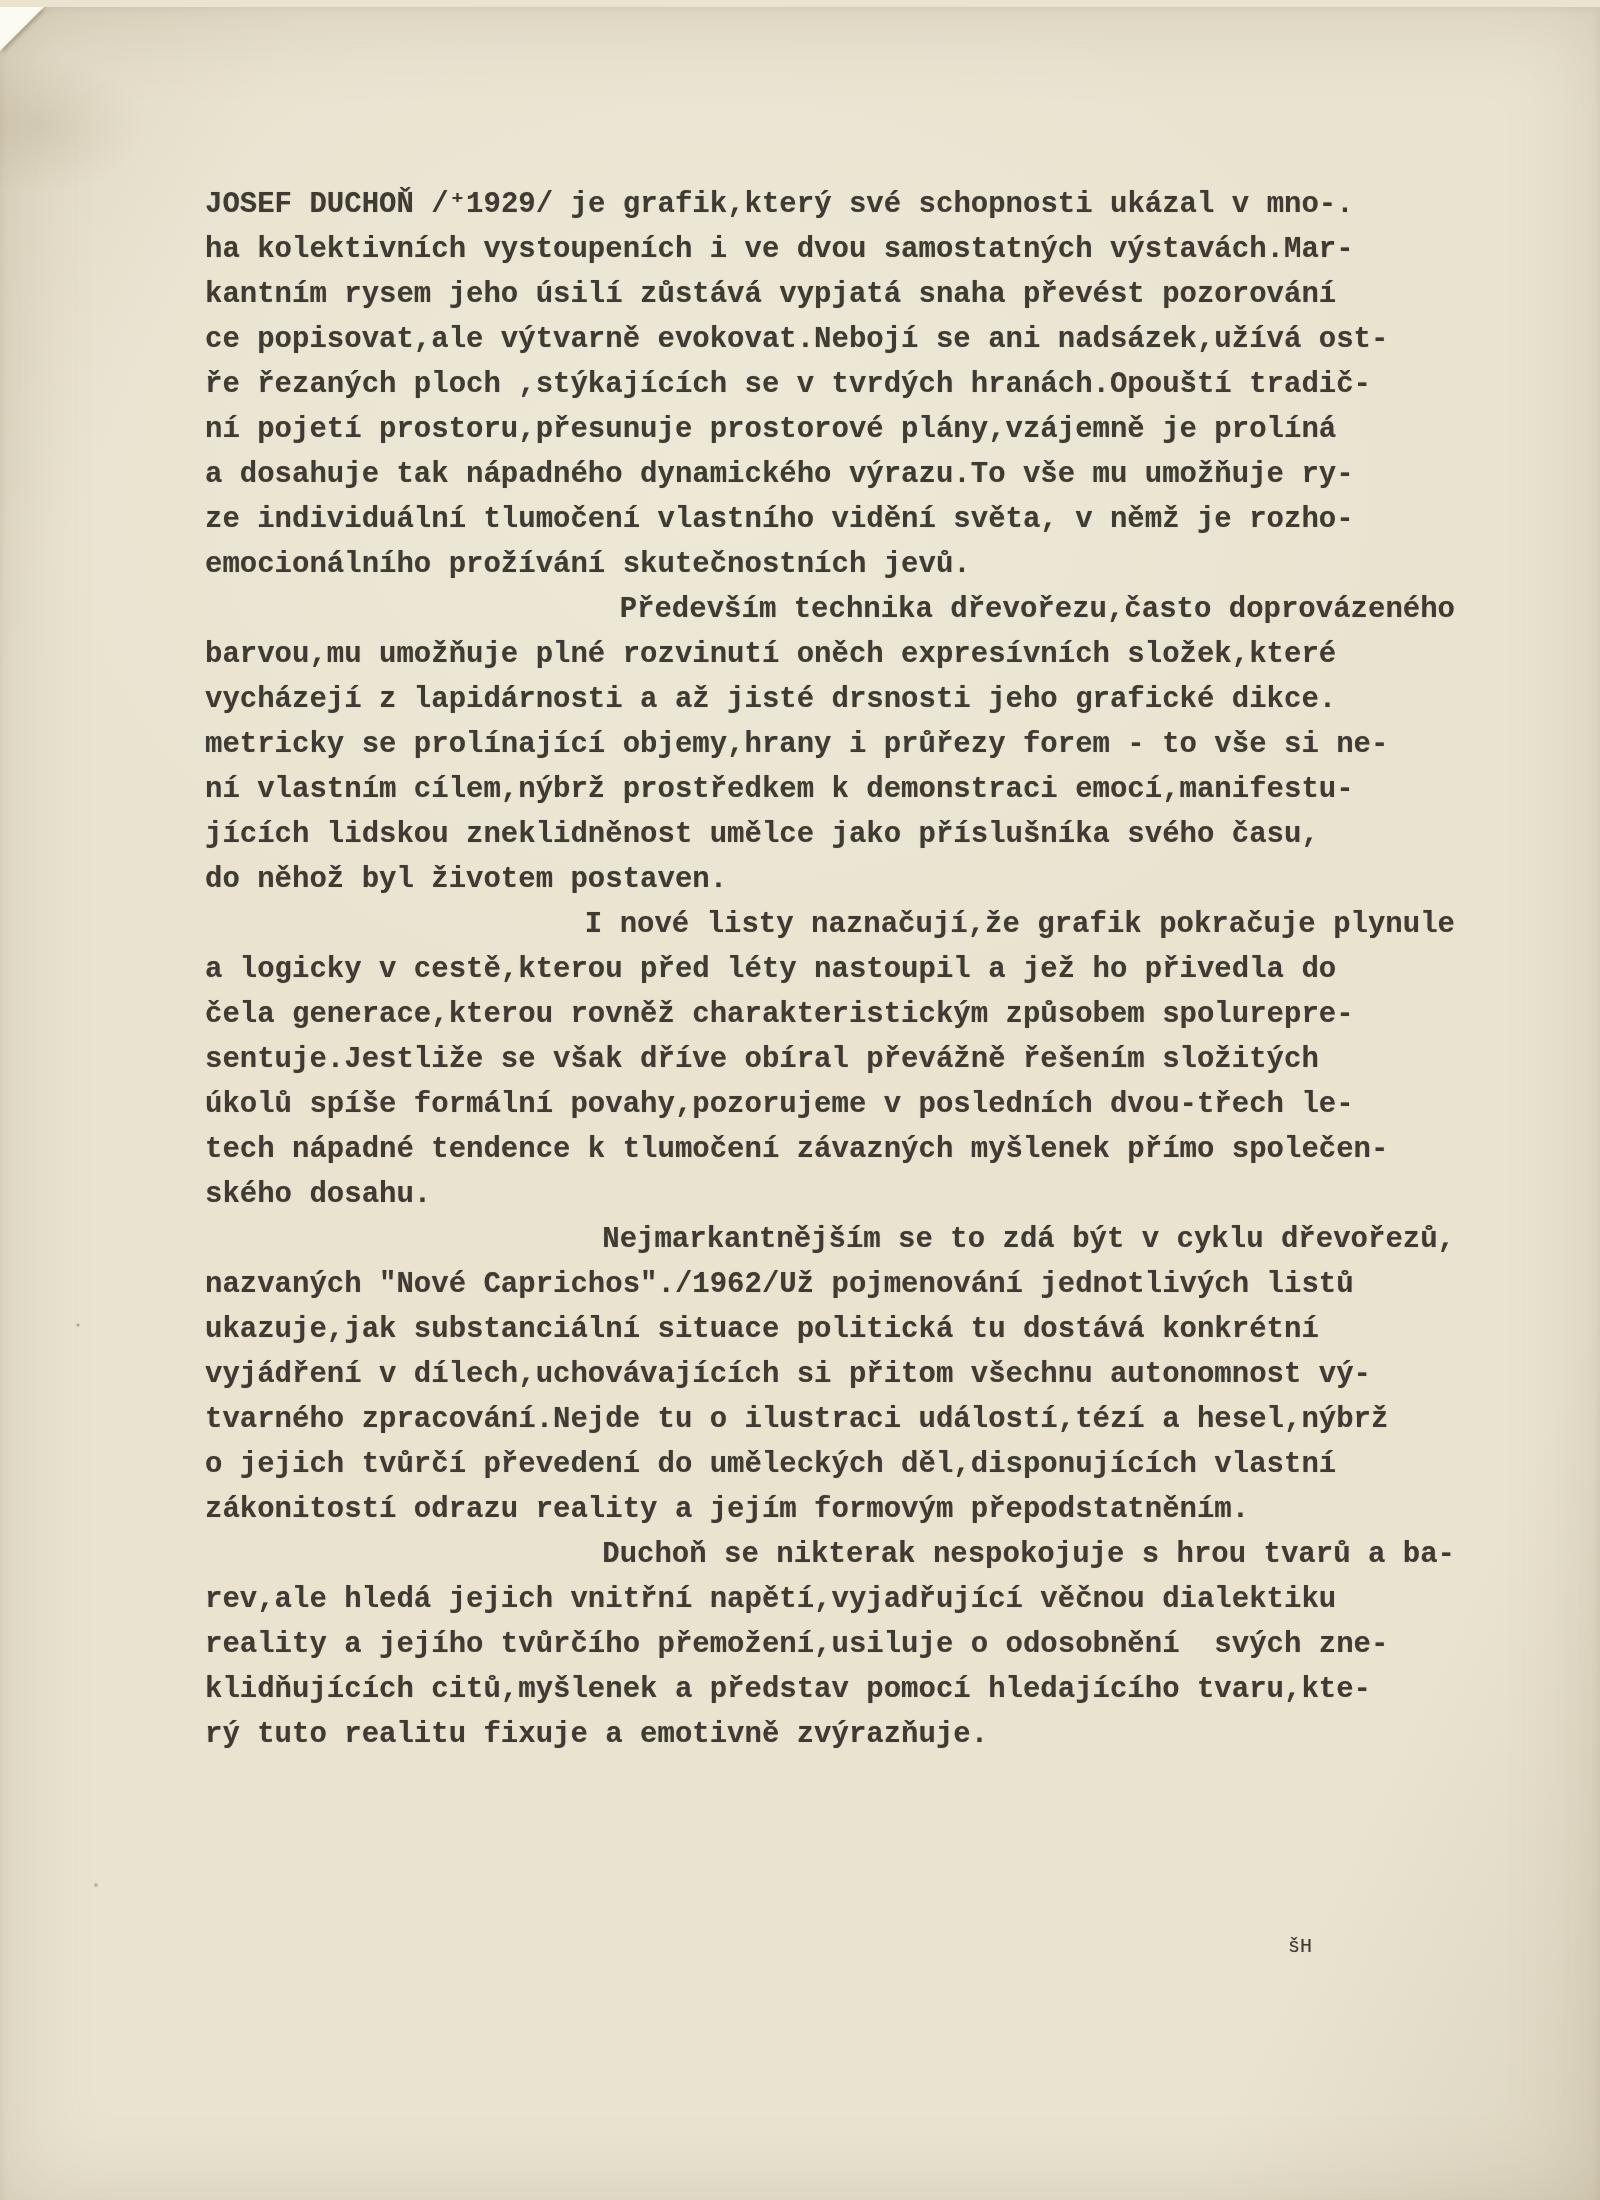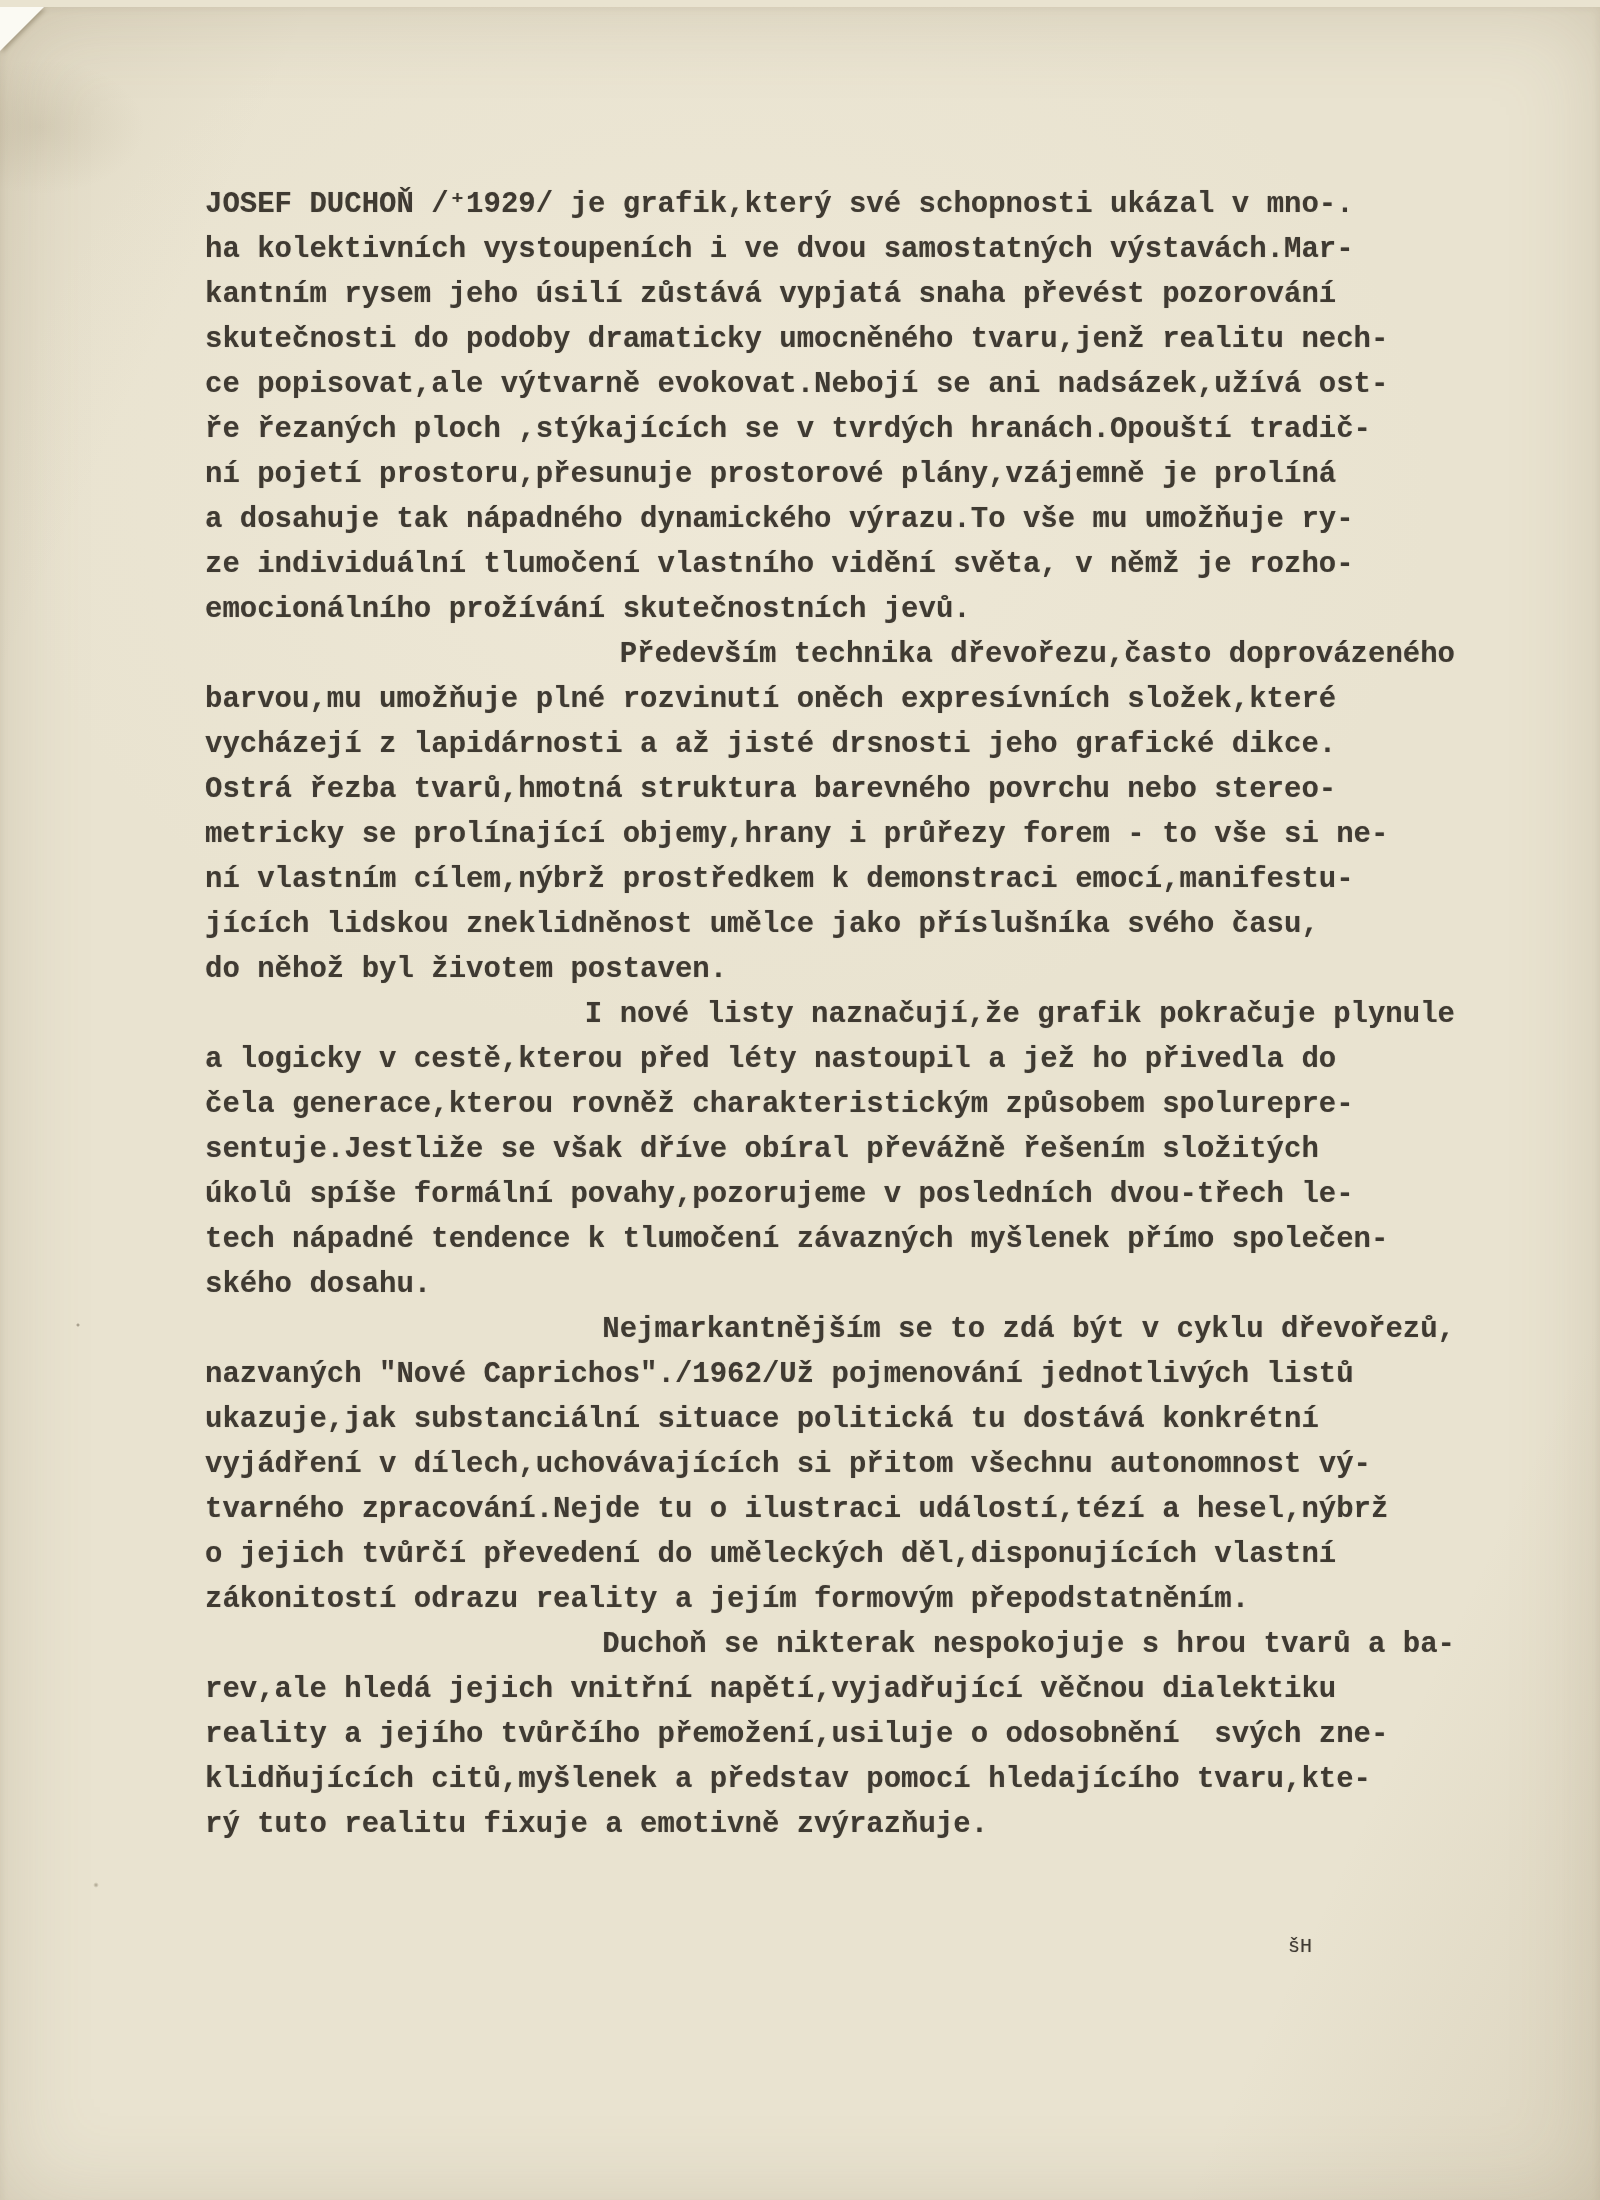--- a/index.html
+++ b/index.html
@@ -67,31 +67,29 @@
 </style>
 </head>
 <body>
 
 <div class="paper">
   <div class="corner-fold"></div>
   <div class="typed-text">
       <div class="line">JOSEF DUCHOŇ /⁺1929/ je grafik,který své schopnosti ukázal v mno-.</div>
       <div class="line">ha kolektivních vystoupeních i ve dvou samostatných výstavách.Mar-</div>
       <div class="line">kantním rysem jeho úsilí zůstává vypjatá snaha převést pozorování</div>
-      <div class="line">skutečnosti do podoby dramaticky umocněného tvaru,jenž realitu nech-</div>
       <div class="line">ce popisovat,ale výtvarně evokovat.Nebojí se ani nadsázek,užívá ost-</div>
       <div class="line">ře řezaných ploch ,stýkajících se v tvrdých hranách.Opouští tradič-</div>
       <div class="line">ní pojetí prostoru,přesunuje prostorové plány,vzájemně je prolíná</div>
       <div class="line">a dosahuje tak nápadného dynamického výrazu.To vše mu umožňuje ry-</div>
       <div class="line">ze individuální tlumočení vlastního vidění světa, v němž je rozho-</div>
       <div class="line">emocionálního prožívání skutečnostních jevů.</div>
       <div class="line indent">Především technika dřevořezu,často doprovázeného</div>
       <div class="line">barvou,mu umožňuje plné rozvinutí oněch expresívních složek,které</div>
       <div class="line">vycházejí z lapidárnosti a až jisté drsnosti jeho grafické dikce.</div>
-      <div class="line">Ostrá řezba tvarů,hmotná struktura barevného povrchu nebo stereo-</div>
       <div class="line">metricky se prolínající objemy,hrany i průřezy forem - to vše si ne-</div>
       <div class="line">ní vlastním cílem,nýbrž prostředkem k demonstraci emocí,manifestu-</div>
       <div class="line">jících lidskou zneklidněnost umělce jako příslušníka svého času,</div>
       <div class="line">do něhož byl životem postaven.</div>
       <div class="line indent">I nové listy naznačují,že grafik pokračuje plynule</div>
       <div class="line">a logicky v cestě,kterou před léty nastoupil a jež ho přivedla do</div>
       <div class="line">čela generace,kterou rovněž charakteristickým způsobem spolurepre-</div>
       <div class="line">sentuje.Jestliže se však dříve obíral převážně řešením složitých</div>
       <div class="line">úkolů spíše formální povahy,pozorujeme v posledních dvou-třech le-</div>
       <div class="line">tech nápadné tendence k tlumočení závazných myšlenek přímo společen-</div>

